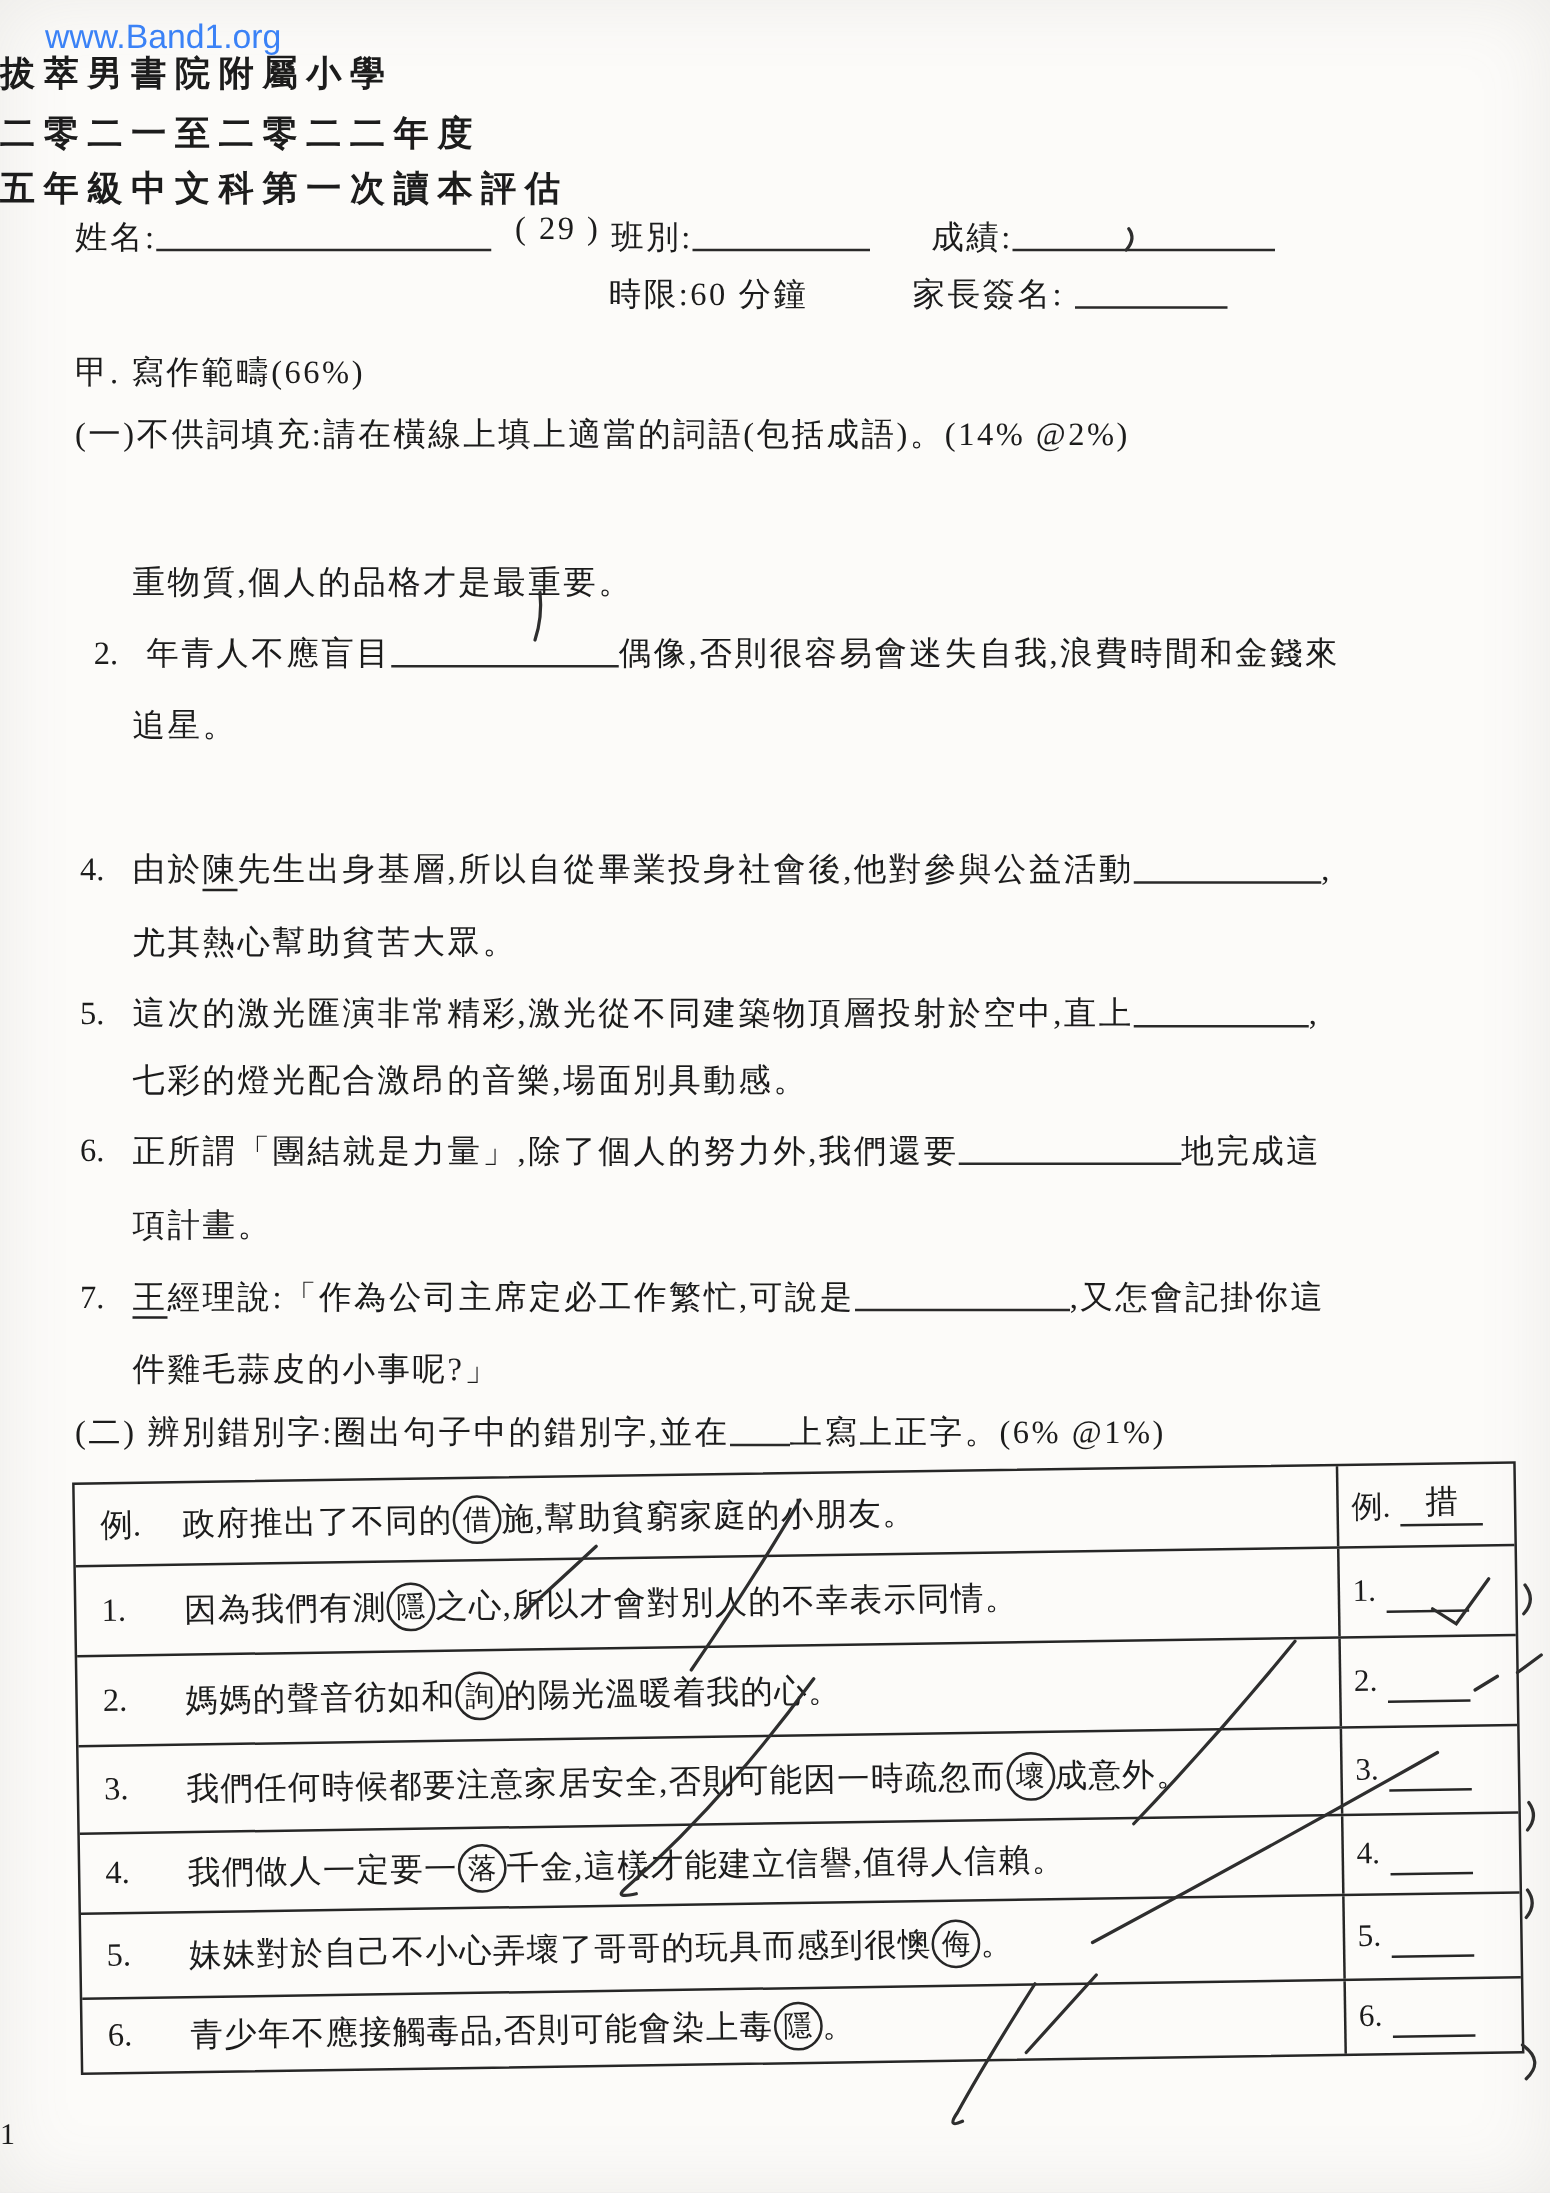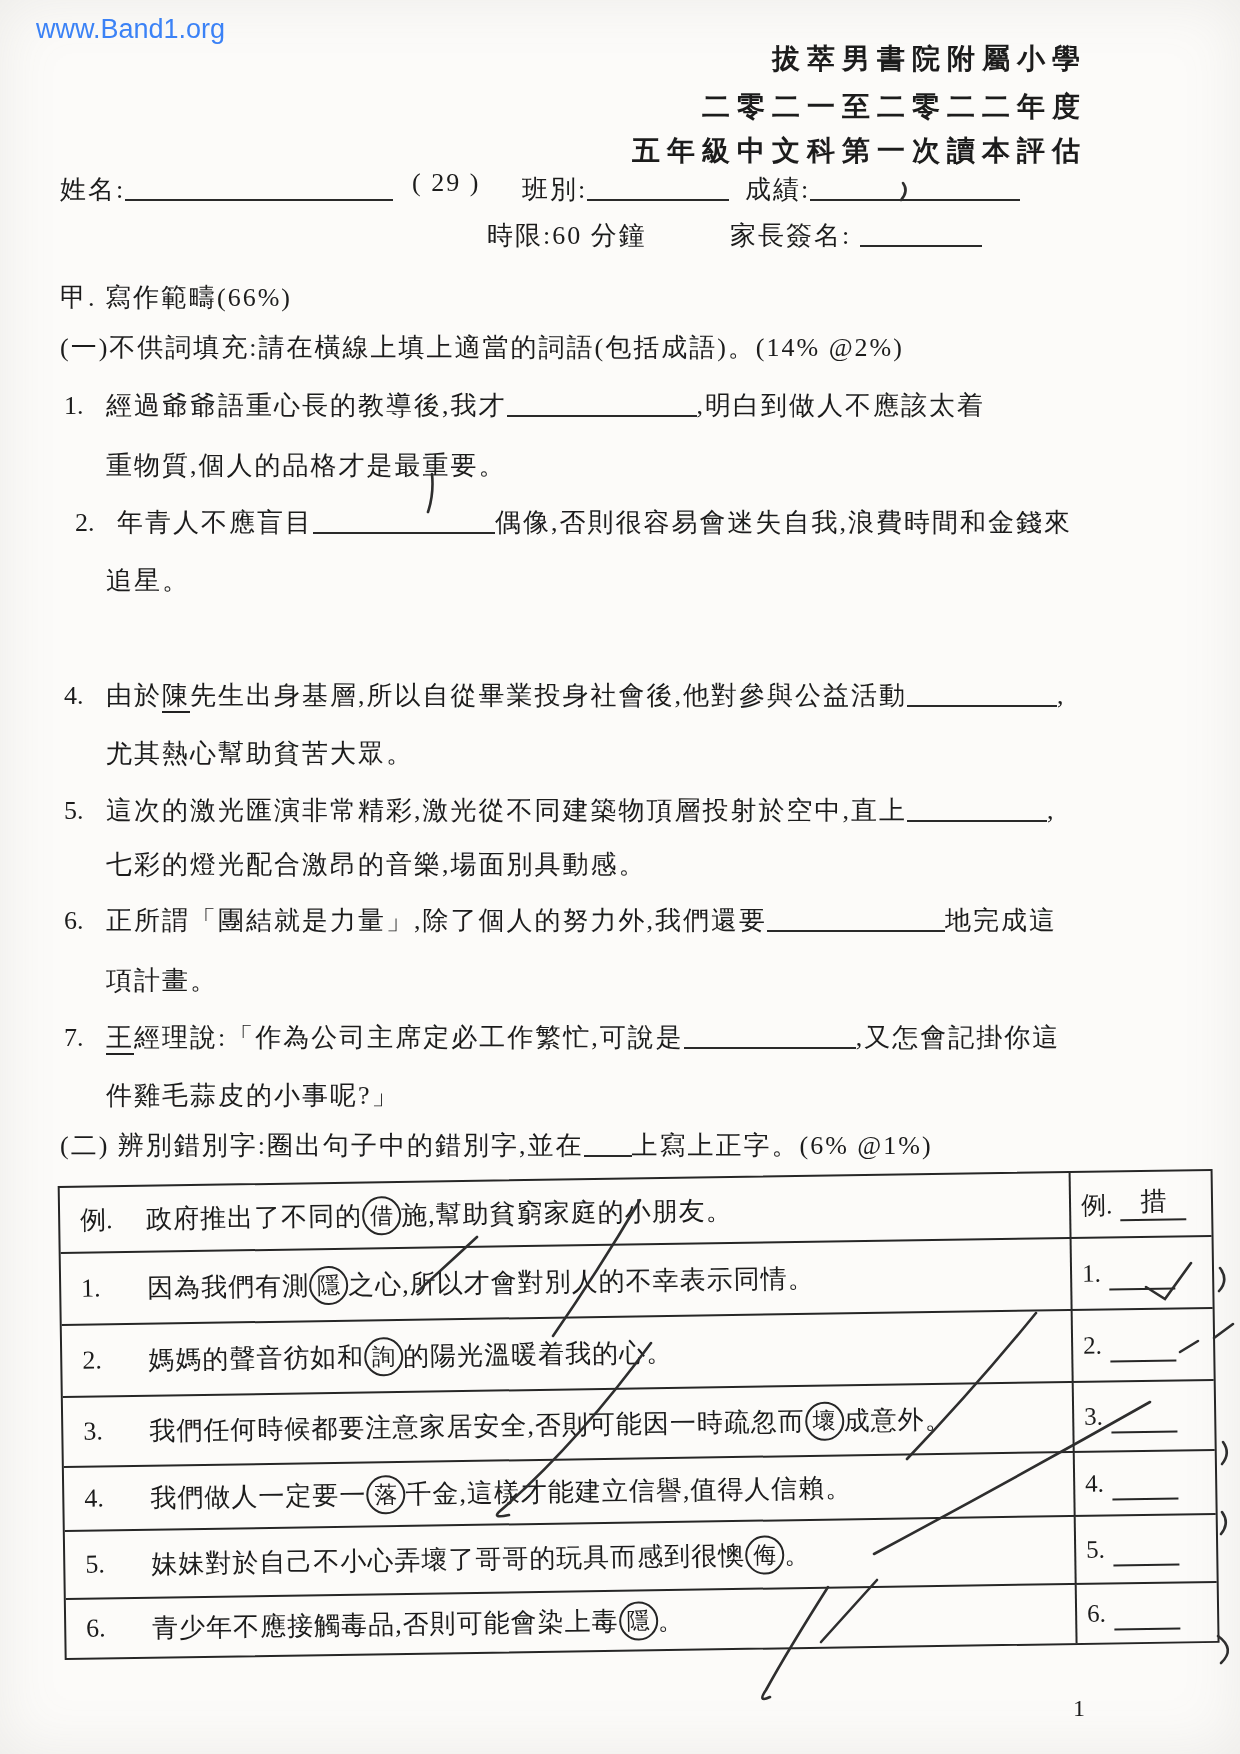--- a/index.html
+++ b/index.html
@@ -5,21 +5,21 @@
   html,body{margin:0;padding:0;}
   body{background:#e8e8e6;}
   #page{
     position:relative; width:1240px; height:1754px; margin:0 auto;
     background:#fcfbf9; overflow:hidden;
     box-shadow:inset 0 0 60px rgba(120,120,115,.12);
     font-family:"Liberation Serif","DejaVu Serif",serif;
     color:#1c1c1c;
   }
   .line{position:absolute; white-space:nowrap; font-size:26px; letter-spacing:2px; color:#1c1c1c;}
-  .center{left:0; width:1087px; text-align:right;}
+  .center{left:0; width:1087px; text-align:left;}
   .title{font-size:28px; letter-spacing:7px; font-weight:600;}
   .wm{position:absolute; left:36px; top:14px; font-family:"Liberation Sans","DejaVu Sans",sans-serif;
       font-size:27px; letter-spacing:0; color:#3b82f6;}
   .blank{display:inline-block; border-bottom:2px solid #2a2a2a; height:1.05em; vertical-align:-3px;}
   .no{display:inline-block; width:42px; letter-spacing:0;}
   .u{border-bottom:2px solid #222; padding-bottom:1px;}
   .circ{display:inline-block; width:35px; height:35px; line-height:35px; text-align:center;
         border:2px solid #262626; border-radius:50%; font-size:23px; letter-spacing:0; vertical-align:-4px;}
   
   .etable{
@@ -44,30 +44,29 @@
 <div id="page">
 
   <div class="wm">www.Band1.org</div>
 
   <div class="line center title" style="top:40px">拔萃男書院附屬小學</div>
   <div class="line center title" style="top:88px">二零二一至二零二二年度</div>
   <div class="line" style="top:172px; left:60px"><span>姓名:</span><span class="blank" style="width:268px"></span></div>
 
   <div class="line center title" style="top:132px">五年級中文科第一次讀本評估</div>
   <div class="line" style="top:168px; left:412px">( 29 )</div>
-  <div class="line" style="top:172px; left:522px"><span>班別:</span><span class="blank" style="width:142px"></span></div>
+  <div class="line" style="top:172px; left:489px"><span>班別:</span><span class="blank" style="width:142px"></span></div>
   <div class="line" style="top:172px; left:745px"><span>成績:</span><span class="blank" style="width:210px"></span></div>
 
   <div class="line" style="top:218px; left:487px">時限:60 分鐘</div>
   <div class="line" style="top:218px; left:730px"><span>家長簽名:</span>&nbsp;<span class="blank" style="width:122px"></span></div>
 
   <div class="line" style="top:280px; left:60px">甲. 寫作範疇(66%)</div>
   <div class="line" style="top:330px; left:60px">(一)不供詞填充:請在橫線上填上適當的詞語(包括成語)。(14% @2%)</div>
 
-  <div class="line" style="top:388px; left:64px"><span class="no">1.</span><span>經過爺爺語重心長的教導後,我才</span><span class="blank" style="width:190px"></span><span>,明白到做人不應該太着</span></div>
   <div class="line" style="top:448px; left:106px">重物質,個人的品格才是最重要。</div>
 
   <div class="line" style="top:505px; left:75px"><span class="no">2.</span><span>年青人不應盲目</span><span class="blank" style="width:182px"></span><span>偶像,否則很容易會迷失自我,浪費時間和金錢來</span></div>
   <div class="line" style="top:563px; left:106px">追星。</div>
 
 
   <div class="line" style="top:678px; left:64px"><span class="no">4.</span><span>由於</span><span class="u">陳</span><span>先生出身基層,所以自從畢業投身社會後,他對參與公益活動</span><span class="blank" style="width:150px"></span><span>,</span></div>
   <div class="line" style="top:736px; left:106px">尤其熱心幫助貧苦大眾。</div>
 
   <div class="line" style="top:793px; left:64px"><span class="no">5.</span><span>這次的激光匯演非常精彩,激光從不同建築物頂層投射於空中,直上</span><span class="blank" style="width:140px"></span><span>,</span></div>

